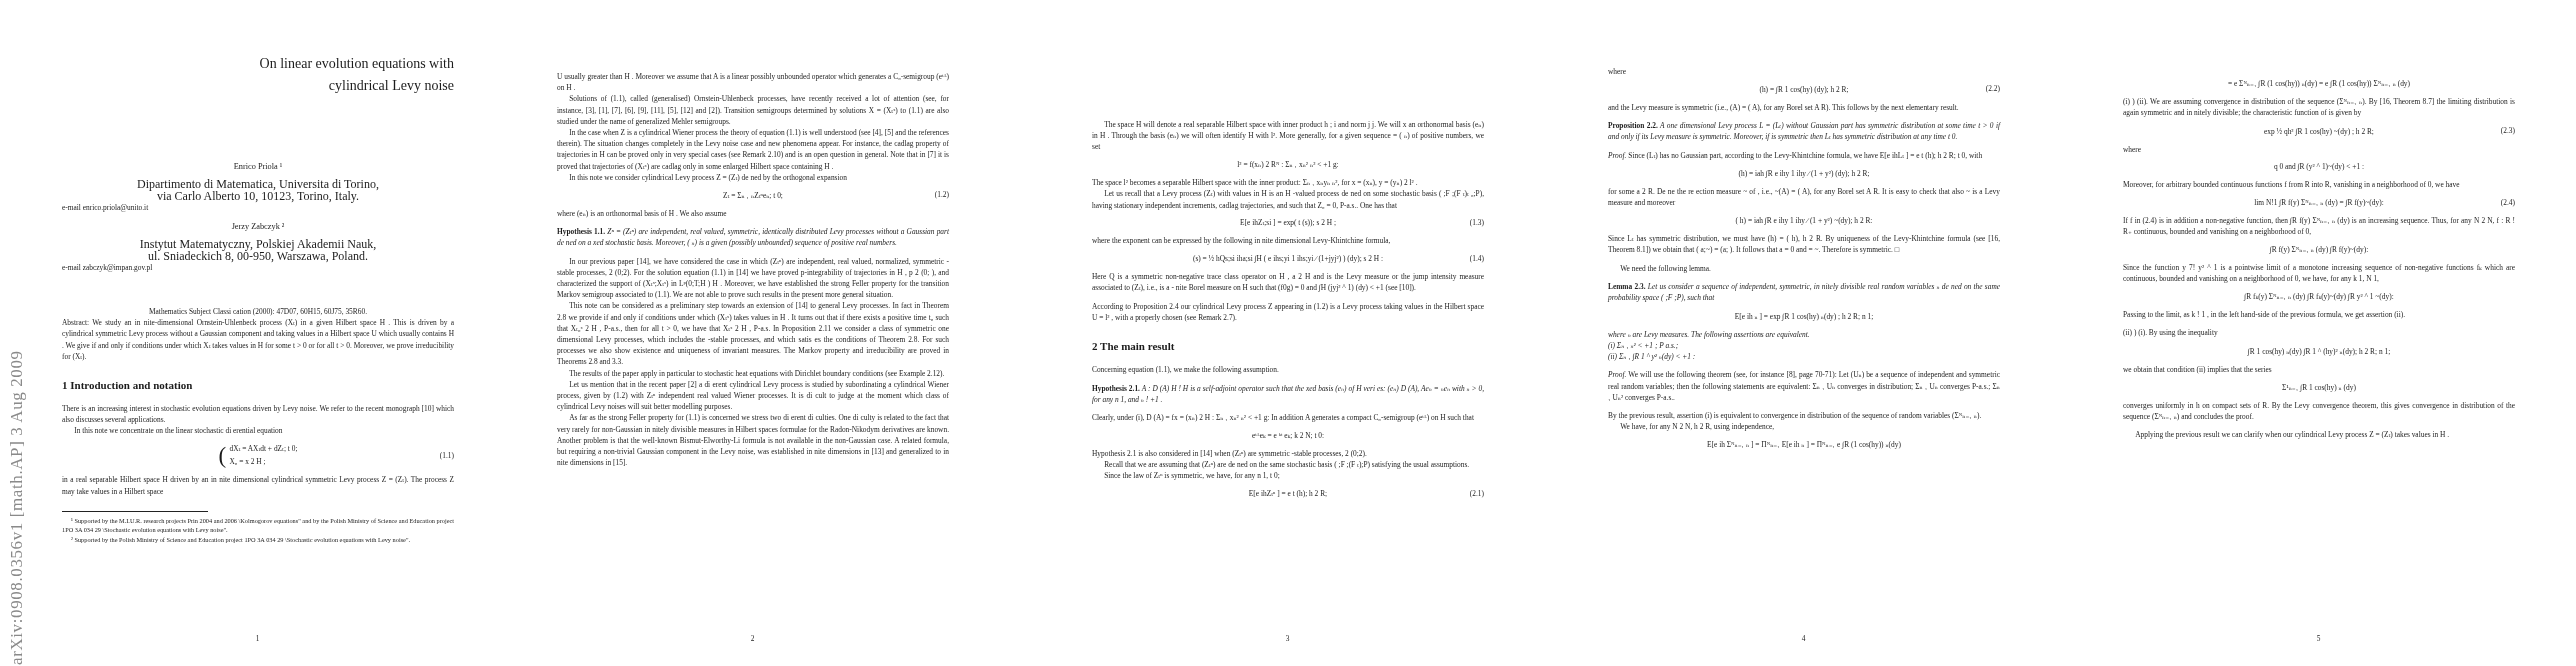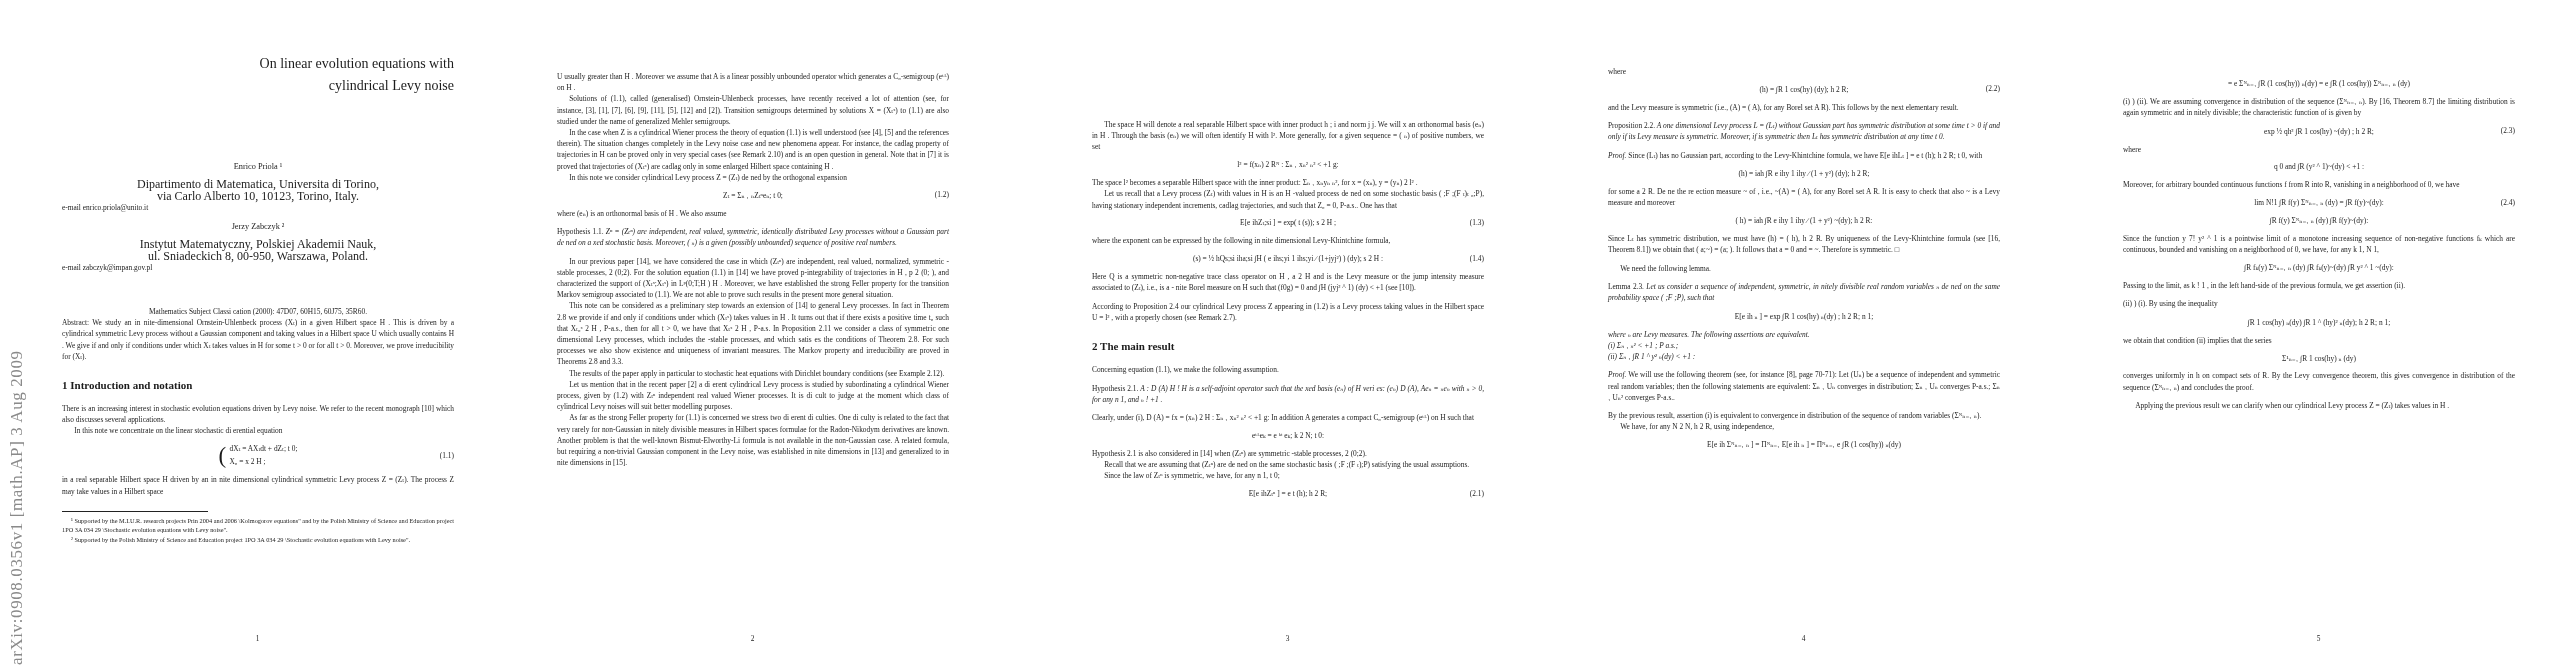--- a/index.html
+++ b/index.html
@@ -13,21 +13,21 @@
   .author{text-align:center;font-size:8.3px;margin-top:0;}
   .a1{margin-top:64px;} .a2{margin-top:7px;}
   .addr{text-align:center;font-size:12px;line-height:11.7px;}
   .email{font-size:7.4px;line-height:11.7px;}
   .msc{margin-top:32px;text-align:center;}
   .abstract{margin-top:24.5px;}
   .h1{font-size:11px;font-weight:bold;text-align:left;margin:16.7px 0 11px 0;line-height:13.3px;}
   .p{text-indent:12.2px;margin:0;}
   .pn{text-indent:0;margin:0;}
   .mt{margin-top:7.2px;margin-bottom:7.2px;}
-  .b{font-weight:normal;}
+  .b{font-weight:bold;}
   .it{font-style:italic;}
   .eq{position:relative;margin:6.7px 0;text-align:center;}
   .eq .f{display:inline-block;text-align:center;}
   .eq .no{position:absolute;right:0;top:50%;transform:translateY(-50%);}
   .cases{display:inline-flex;align-items:center;text-align:left;}
   .bigparen{font-size:23px;font-weight:300;line-height:23px;margin-right:3.3px;}
   .cl{display:block;line-height:12.2px;}
   .fnblock{margin-top:14.5px;}
   .fnrule{border:none;border-top:0.6px solid #222;width:146px;margin:0 0 3.9px 0;}
   .fn{font-size:6.3px;line-height:9.2px;text-align:justify;text-indent:9px;margin:0;}
@@ -197,20 +197,21 @@
     </div>
     <div class="pn">where</div>
     <div class="eq">
       <span class="f">q   0 and ∫R (y² ^ 1)~(dy) &lt; +1 :</span>
     </div>
     <div class="pn">Moreover, for arbitrary bounded continuous functions f from R into R, vanishing in a neighborhood of 0, we have</div>
     <div class="eq">
       <span class="f">lim N!1  ∫R f(y) Σᴺₙ₌₁  ₙ (dy) = ∫R f(y)~(dy):</span>
       <span class="no">(2.4)</span>
     </div>
+    <div class="pn">If f in (2.4) is in addition a non-negative function, then ∫R f(y) Σᴺₙ₌₁  ₙ (dy) is an increasing sequence. Thus, for any N 2 N, f : R !  R₊ continuous, bounded and vanishing on a neighborhood of 0,</div>
     <div class="eq">
       <span class="f">∫R f(y) Σᴺₙ₌₁  ₙ (dy)   ∫R f(y)~(dy):</span>
     </div>
     <div class="pn">Since the function y 7!  y² ^ 1 is a pointwise limit of a monotone increasing sequence of non-negative functions fₖ which are continuous, bounded and vanishing on a neighborhood of 0, we have, for any k   1, N   1,</div>
     <div class="eq">
       <span class="f">∫R fₖ(y) Σᴺₙ₌₁  ₙ (dy)   ∫R fₖ(y)~(dy)   ∫R y² ^ 1 ~(dy):</span>
     </div>
     <div class="pn">Passing to the limit, as k !  1 , in the left hand-side of the previous formula, we get assertion (ii).</div>
     <div class="pn mt">(ii) )  (i). By using the inequality</div>
     <div class="eq">

